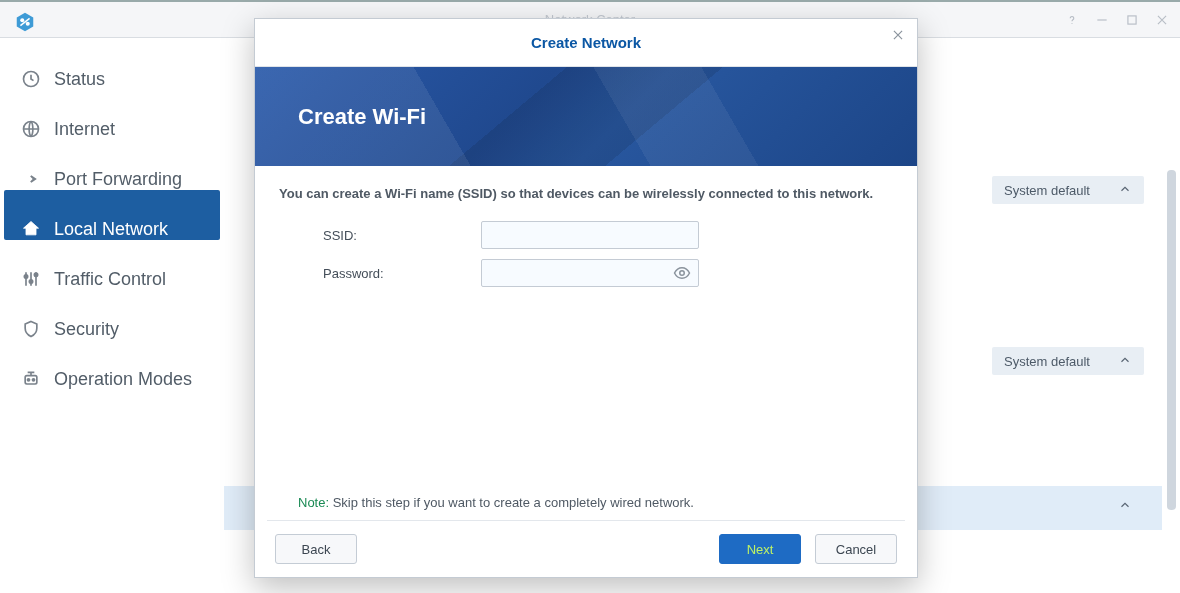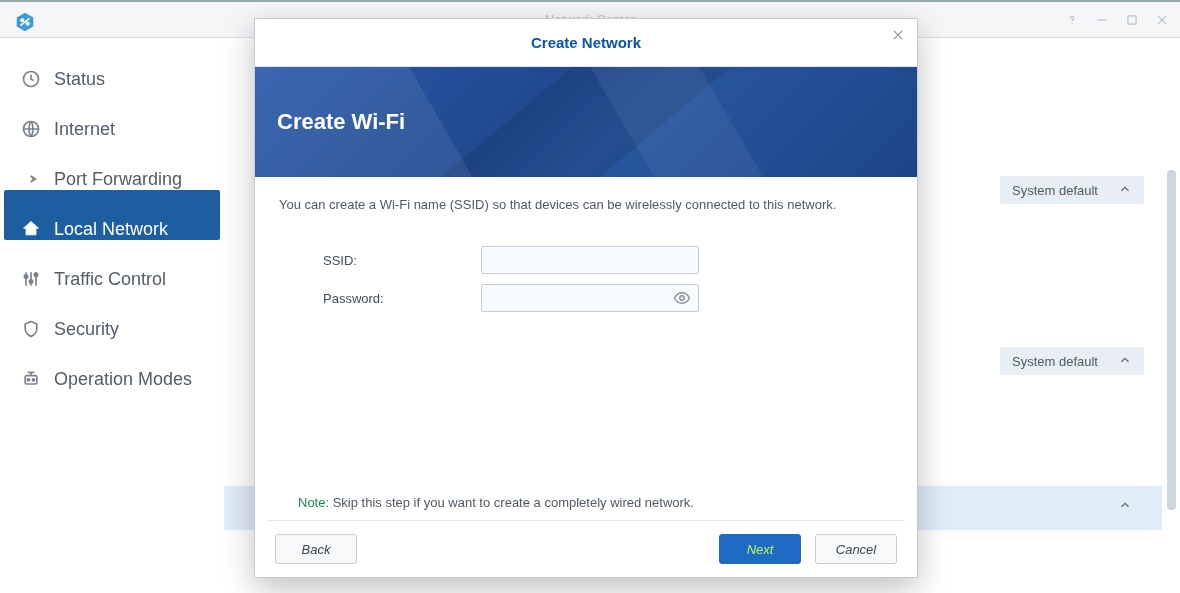--- a/index.html
+++ b/index.html
@@ -47,21 +47,21 @@
     position: absolute; top: 50px; left: 224px; right: 0; bottom: 0;
     background: #fff;
   }
   .bg-scroll {
     position: absolute; right: 4px; top: 120px; width: 9px; height: 340px;
     background: #cfd6de; border-radius: 4px;
   }
   .bg-chip {
     position: absolute; right: 36px; height: 28px;
     background: #e8eef4; color: #576; font-size: 13px;
-    display:flex; align-items:center; padding: 0 12px; border-radius:2px; gap:0;
+    display:flex; align-items:center; padding: 0 12px; border-radius:2px; gap:8px;
     color:#4d5a68;
   }
   .bg-chip .chev { margin-left: 20px; color:#596573;}
   .bg-chip1 { top: 126px; }
   .bg-chip2 { top: 297px; }
   .bg-strip {
     position:absolute; left: 0; right: 18px; top: 436px; height: 44px;
     background:#e0ecf8;
   }
   .bg-strip .chev { position:absolute; right:30px; top:12px; color:#596573;}
@@ -73,36 +73,36 @@
     display:flex; flex-direction:column;
   }
   .modal-titlebar {
     height: 48px; display:flex; align-items:center; justify-content:center;
     position:relative; border-bottom:1px solid #e0e4e9;
   }
   .modal-title { color:#0b57a4; font-weight:bold; font-size:15px; }
   .modal-close { position:absolute; right:12px; top:9px; color:#8a939d; cursor:pointer; font-size:15px;}
 
   .modal-banner {
-    height: 110px; background: #2352a0;
+    height: 99px; background: #2352a0;
     background: linear-gradient(135deg,#2a5aaa 0%, #20498f 40%, #28579f 55%, #1c4587 100%);
-    position:relative; overflow:hidden; display:flex; align-items:center;
+    position:relative; overflow:hidden; display:flex; align-items:center;padding-left:21px;
   }
   .modal-banner::before{
     content:""; position:absolute; inset:0;
     background:
       linear-gradient(60deg, rgba(255,255,255,.08) 0 30%, transparent 30% 55%, rgba(255,255,255,.06) 55% 70%, transparent 70%),
       linear-gradient(-40deg, transparent 0 40%, rgba(0,0,0,.10) 40% 60%, transparent 60%);
   }
   .banner-heading {
     position:relative; color:#fff; font-weight:bold; font-size:22px; margin-left:22px;
   }
 
   .modal-body { flex:1; padding: 20px 24px 0 24px; color:#4f5964; font-size:13px;}
-  .modal-body p.intro { margin-bottom: 34px; }
+  .modal-body p.intro { margin-bottom: 20px; font-weight: bold; }
   .chk-row { display:flex; align-items:center; gap:10px; margin-bottom: 14px;}
   .chk {
     width:16px; height:16px; border:1px solid #b4bcc6; border-radius:2px; background:#fff; cursor:pointer;
   }
   .form-row { display:flex; align-items:center; margin: 6px 0 10px 44px; }
   .form-row label { width: 158px; color:#444e59;}
   .txt {
     width: 218px; height:28px; border:1px solid #c4cbd4; border-radius:2px;
     background:#f7fbff; padding: 0 8px; font-size:13px;
   }
@@ -112,21 +112,20 @@
   }
 
   .modal-note {
     padding: 0 24px 10px 24px; font-size:13px; color:#4f5964; border-bottom:1px solid #e3e7ec; margin: 0 12px;
   }
   .modal-note .k { color:#1a8a54; font-weight:400;padding-left:7px; }
 
   .modal-footer {
     height: 56px; display:flex; align-items:center; justify-content:flex-end; gap:14px;
     padding: 0 20px;
-    font-style: italic;
   }
   .btn {
     min-width: 82px; height:30px; border-radius:3px; font-size:13px; cursor:pointer;
     display:inline-flex; align-items:center; justify-content:center; padding:0 18px;
     border:1px solid #c4ccd5; background:#f7f8fa; color:#3c4651;
   }
   .btn.primary {
     background:#1e6bc4; border-color:#1e6bc4; color:#bef264;
   }
   .btn.back { position:absolute; left:20px; }

